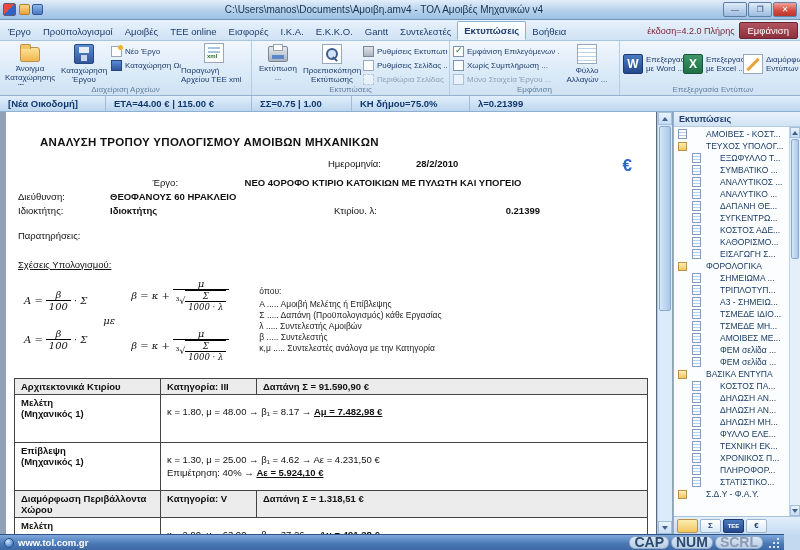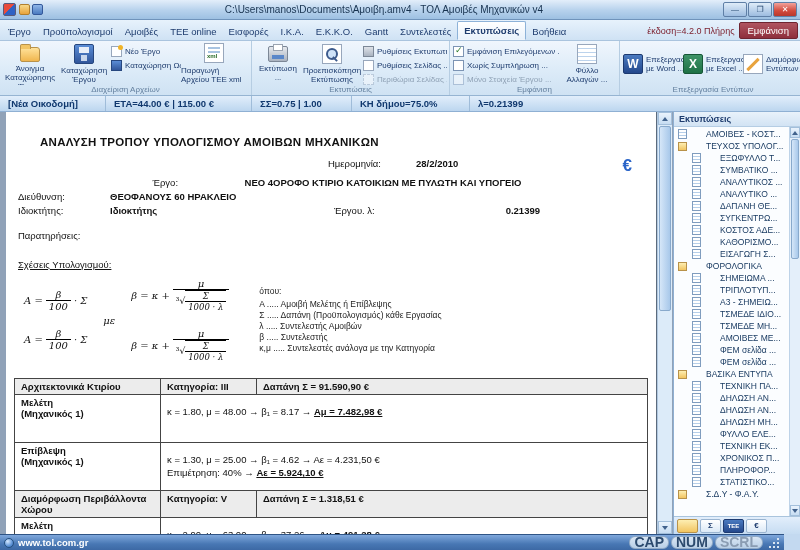--- a/index.html
+++ b/index.html
@@ -302,21 +302,21 @@
         <span class="lab">Έργο:</span>
         <span class="val">ΝΕΟ 4ΟΡΟΦΟ ΚΤΙΡΙΟ ΚΑΤΟΙΚΙΩΝ ΜΕ ΠΥΛΩΤΗ ΚΑΙ ΥΠΟΓΕΙΟ</span>
       </div>
       <div class="frow">
         <span class="lab">Διεύθυνση:</span>
         <span class="val">ΘΕΟΦΑΝΟΥΣ 60 ΗΡΑΚΛΕΙΟ</span>
       </div>
       <div class="frow">
         <span class="lab">Ιδιοκτήτης:</span>
         <span class="val">Ιδιοκτήτης</span>
-        <span class="syn-lab">Έργου. λ:</span>
+        <span class="syn-lab">Κτιρίου. λ:</span>
         <span class="syn-val">0.21399</span>
       </div>
 
       <div class="notes">Παρατηρήσεις:</div>
       <div class="relations">Σχέσεις Υπολογισμού:</div>
 
       <div class="formula-area">
         <div class="fa-col">
           <span class="f-line">
             <span>A =</span>
@@ -498,21 +498,21 @@
         <div class="tree-item lv1 doc">
           <span class="ti"></span>
           <span>ΦΕΜ σελίδα ...</span>
         </div>
         <div class="tree-item lv0 grp">
           <span class="ti"></span>
           <span>ΒΑΣΙΚΑ ΕΝΤΥΠΑ</span>
         </div>
         <div class="tree-item lv1 doc">
           <span class="ti"></span>
-          <span>ΤΕΧΝΙΚΗ ΠΑ...</span>
+          <span>ΚΟΣΤΟΣ ΠΑ...</span>
         </div>
         <div class="tree-item lv1 doc">
           <span class="ti"></span>
           <span>ΔΗΛΩΣΗ ΑΝ...</span>
         </div>
         <div class="tree-item lv1 doc">
           <span class="ti"></span>
           <span>ΔΗΛΩΣΗ ΑΝ...</span>
         </div>
         <div class="tree-item lv1 doc">

